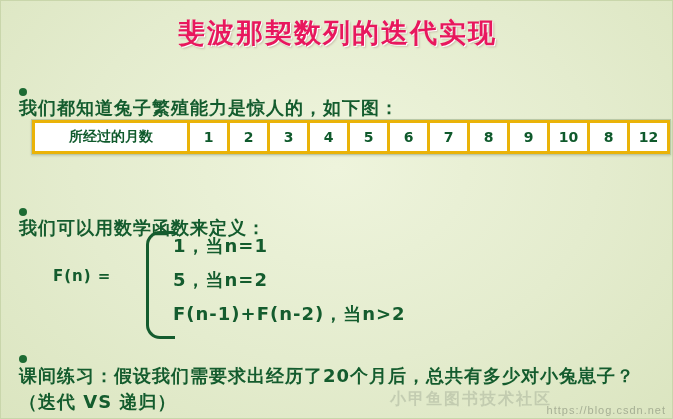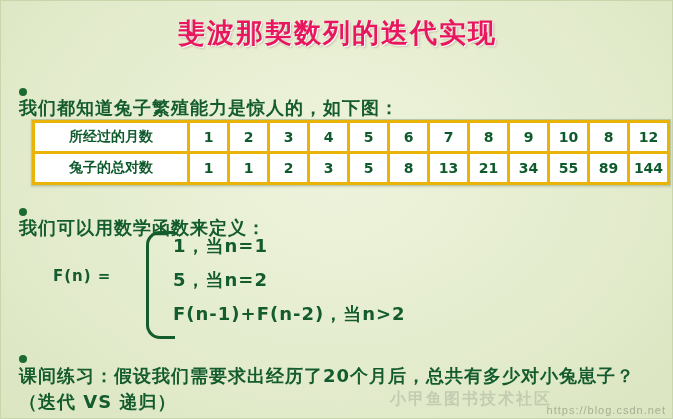--- a/index.html
+++ b/index.html
@@ -173,35 +173,20 @@
         <td class="num">4</td>
         <td class="num">5</td>
         <td class="num">6</td>
         <td class="num">7</td>
         <td class="num">8</td>
         <td class="num">9</td>
         <td class="num">10</td>
         <td class="num">8</td>
         <td class="num">12</td>
       </tr>
-      <tr>
-        <td class="head">兔子的总对数</td>
-        <td class="num">1</td>
-        <td class="num">1</td>
-        <td class="num">2</td>
-        <td class="num">3</td>
-        <td class="num">5</td>
-        <td class="num">8</td>
-        <td class="num">13</td>
-        <td class="num">21</td>
-        <td class="num">34</td>
-        <td class="num">55</td>
-        <td class="num">89</td>
-        <td class="num">144</td>
-      </tr>
     </tbody>
       </table>
   </div>
 
   <div class="bullet b2">
     <span class="dot"></span>
     <span class="txt">我们可以用数学函数来定义：</span>
   </div>
 
   <div class="formula">

